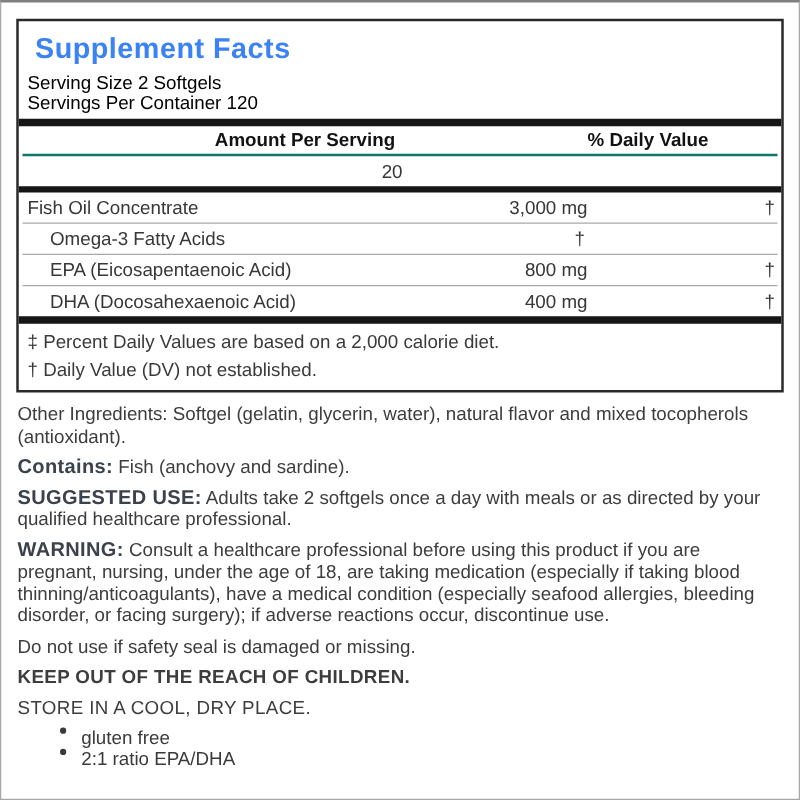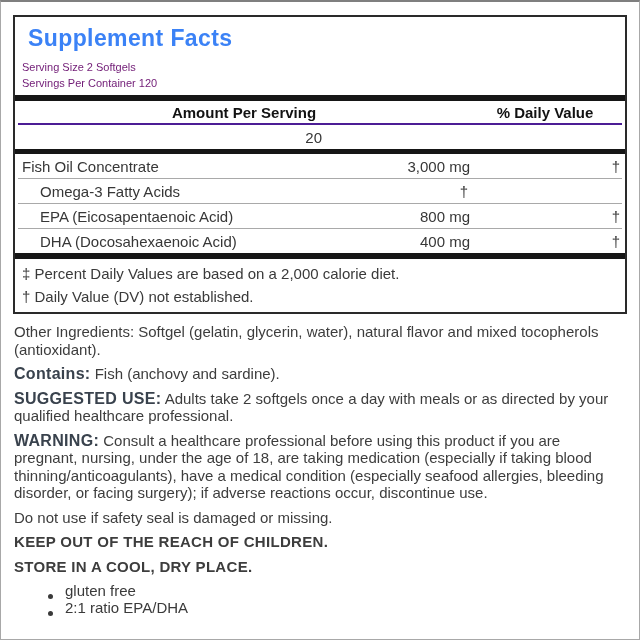--- a/index.html
+++ b/index.html
@@ -26,46 +26,46 @@
     background:#fff;
   }
   .facts-title{
     font-size:23px;
     font-weight:bold;
     color:#3b82f6;
     letter-spacing:.4px;
     margin:8px 0 7px 10px;
   }
   .serving-line{
-    font-size:11px;
+    font-size:15px;
     line-height:16px;
     margin-left:4px;
-    color:#701a75;
+    color:#000000;
   }
   .serving-block{margin-bottom:4px;}
   .thick-bar{
     height:6px;
     background:var(--bar-black);
     margin:0 -3px;
   }
   .thick-bar.mid{height:5px;}
   .t-grid{
     display:grid;
     grid-template-columns:1fr 148px 152px;
     align-items:center;
   }
   .t-header{
     padding:3px 0 2px 0;
-    border-bottom:2px solid #4c1d95;
+    border-bottom:2px solid #0f766e;
     font-weight:bold;
     color:#121212;
     font-size:15px;
   }
   .t-header .h-amount{grid-column:1 / 3;text-align:center;}
-  .t-header .h-dv{text-align:center;padding-right:2px;}
+  .t-header .h-dv{text-align:left;padding-right:2px;}
   .t-row{
     padding:4px 0 3px 0;
     font-size:15px;
     color:#373737;
   }
   .t-row + .t-row{border-top:1px solid #a9a9a9;}
   .t-row .name{padding-left:4px;}
   .t-row.indent .name{padding-left:22px;}
   .t-row .amount{text-align:right;}
   .t-row .dv{text-align:right;padding-right:2px;}
@@ -91,35 +91,35 @@
     letter-spacing:.3px;
     color:var(--section-label);
   }
   .keep-out{
     font-weight:bold;
     font-size:15.5px;
     letter-spacing:.3px;
     color:#2d2d2d;
   }
   .store{
-    font-weight:bold;
+    font-weight:normal;
     font-size:13.5px;
     letter-spacing:.3px;
     color:var(--store-navy);
   }
   .bullets{
     list-style:none;
     margin:2px 0 0 34px;
   }
   .bullets li{
     font-size:15px;
     line-height:17px;
     color:#3a3a3a;
     display:flex;
-    align-items:flex-end;
+    align-items:flex-start;
   }
   .bullet-dot{
     width:5px;height:5px;border-radius:50%;
     background:#3a3a3a;
     margin-right:12px;
     flex:0 0 auto;
   }
 </style>
 </head>
 <body>

